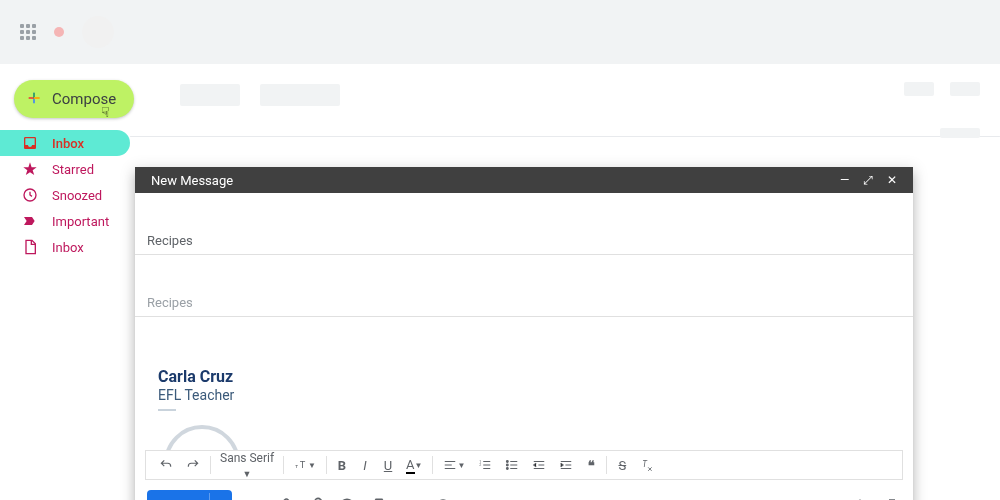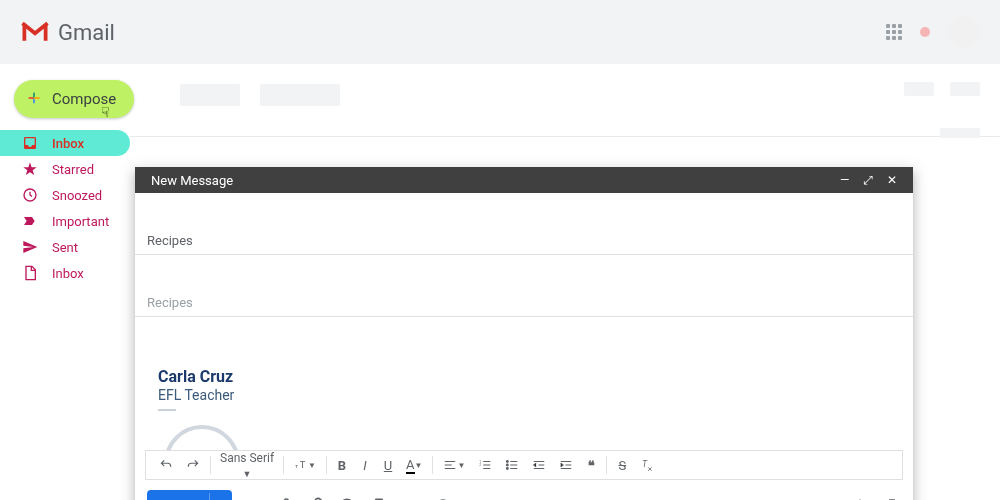--- a/index.html
+++ b/index.html
@@ -60,30 +60,20 @@
 .send-drop { color: #fff; padding: 8px 6px; border-left: 1px solid rgba(255,255,255,0.3); cursor: pointer; font-size: 10px; }
 .bottom-icons { display: flex; align-items: center; gap: 14px; color: #5f6368; }
 .bottom-icon { width: 18px; height: 18px; display: flex; align-items: center; justify-content: center; cursor: pointer; }
 .bottom-icon svg { width: 18px; height: 18px; }
 .bottom-right { margin-left: auto; display: flex; gap: 14px; color: #5f6368; }
 </style>
 </head>
 <body>
 
 <div class="header">
-  <div class="logo-area">
-    <div class="gmail-m">
-      <svg viewBox="0 0 24 18">
-          <path d="M2 2 L12 10 L22 2" stroke="#d93025" stroke-width="3" fill="none"></path>
-          <path d="M2 2 V16 H5 V6" fill="#d93025"></path>
-          <path d="M22 2 V16 H19 V6" fill="#d93025"></path>
-        </svg>
-    </div>
-    <span class="gmail-text">Gmail</span>
-  </div>
   <div class="header-right">
     <div class="apps-grid">
         <span></span>
         <span></span>
         <span></span>
         <span></span>
         <span></span>
         <span></span>
         <span></span>
         <span></span>
@@ -131,28 +121,20 @@
         </span>
       <span>Snoozed</span>
     </div>
     <div class="nav-item">
       <span class="nav-icon">
           <svg viewBox="0 0 24 24" fill="currentColor">
             <path d="M3 6h12l4 6-4 6H3l4-6z"></path>
           </svg>
         </span>
       <span>Important</span>
-    </div>
-    <div class="nav-item">
-      <span class="nav-icon">
-          <svg viewBox="0 0 24 24" fill="currentColor">
-            <path d="M2 21l21-9L2 3v7l15 2-15 2z"></path>
-          </svg>
-        </span>
-      <span>Sent</span>
     </div>
     <div class="nav-item">
       <span class="nav-icon">
           <svg viewBox="0 0 24 24" fill="currentColor">
             <path d="M6 2h9l5 5v15H6z" fill="none" stroke="currentColor" stroke-width="2"></path>
             <path d="M14 2v6h6" fill="none" stroke="currentColor" stroke-width="2"></path>
           </svg>
         </span>
       <span>Inbox</span>
     </div>

